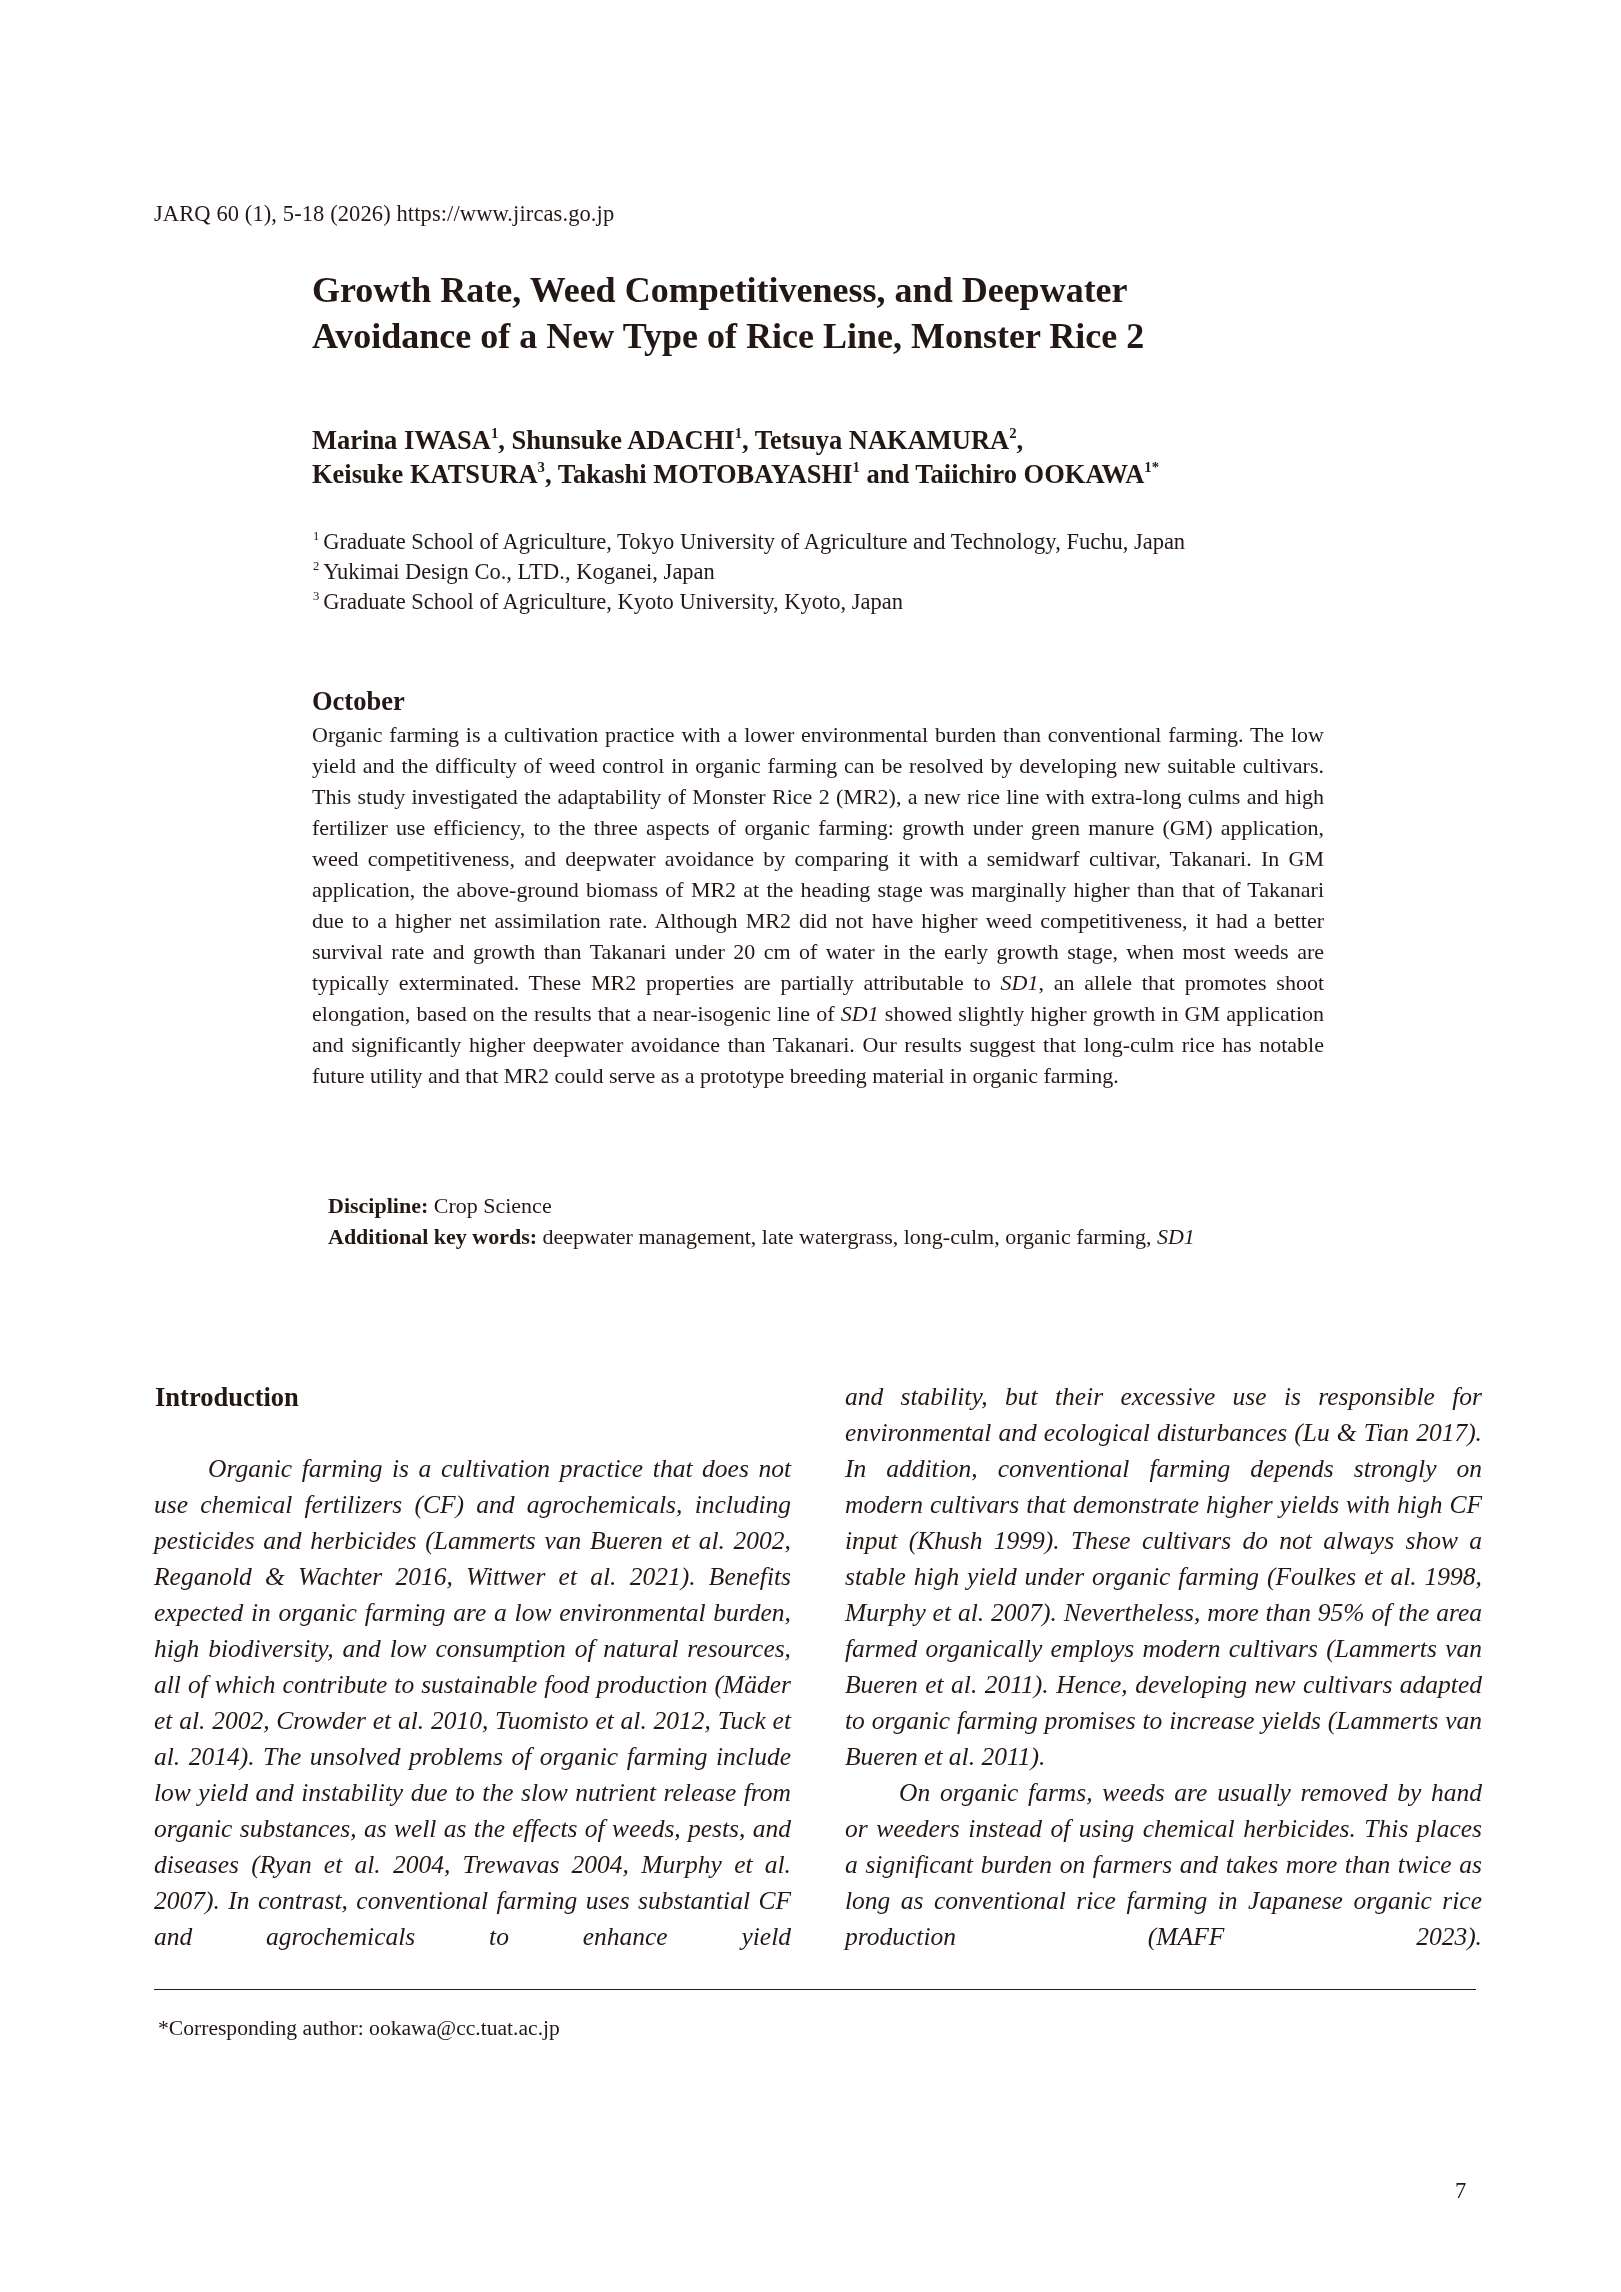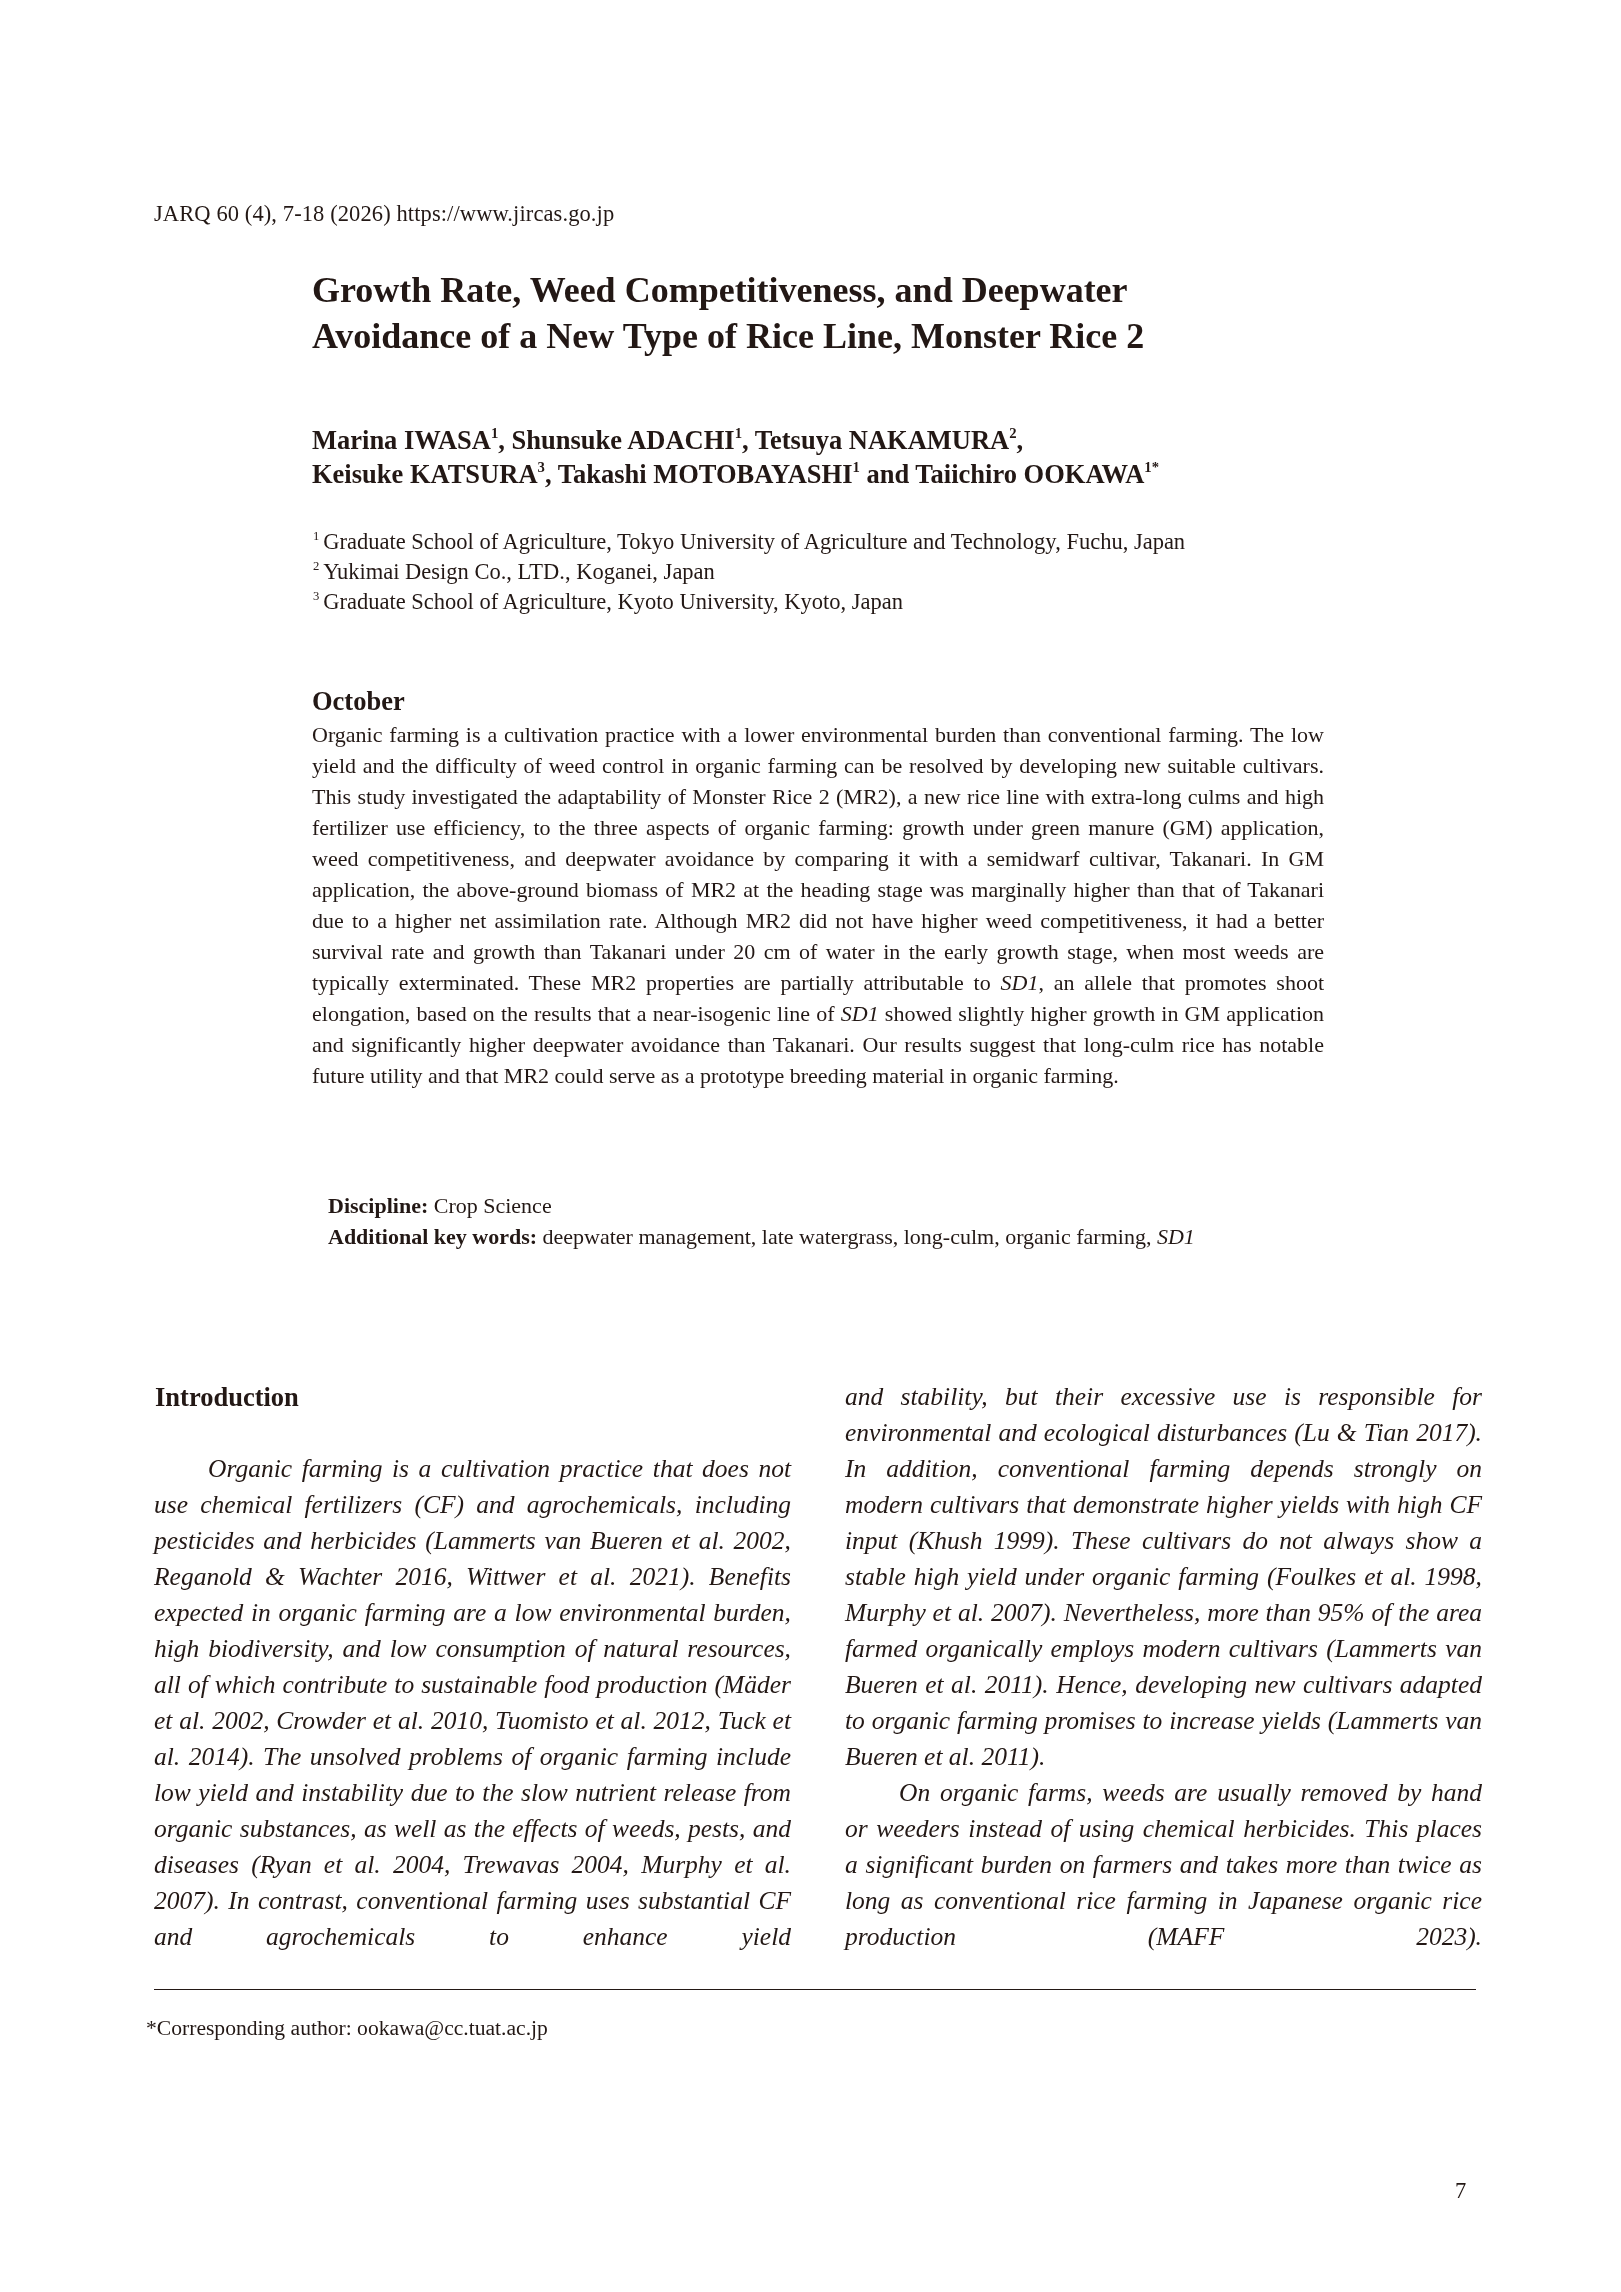--- a/index.html
+++ b/index.html
@@ -47,31 +47,31 @@
     }
     .col p { margin: 0; }
     .col p.indent { text-indent: 54px; }
     .col-left { left: 154px; top: 1451px; }
     .col-right { left: 845px; top: 1379px; }
     .rule {
       left: 154px; top: 1989px; width: 1322px; height: 0;
       border-top: 1.6px solid #231815;
     }
     .footnotes {
-      left: 146px; top: 2011px; width: 1274px;
+      left: 158px; top: 2011px; width: 1274px;
       font-size: 21.6px; line-height: 35px;
     }
     .page-number {
       left: 1455px; top: 2178px; font-size: 22.5px;
     }
   </style>
 </head>
 <body>
 
-<div class="abs journal-line">JARQ  60 (4), 7-18 (2026)  https://www.jircas.go.jp</div>
+<div class="abs journal-line">JARQ  60 (1), 5-18 (2026)  https://www.jircas.go.jp</div>
 
 <div class="abs title">
   <div>Growth Rate, Weed Competitiveness, and Deepwater</div>
   <div>Avoidance of a New Type of Rice Line, Monster Rice 2</div>
 </div>
 
 <div class="abs authors">
   <div>
     <span>Marina IWASA</span><sup>1</sup><span>, </span><span>Shunsuke ADACHI</span><sup>1</sup><span>, </span><span>Tetsuya NAKAMURA</span><sup>2</sup><span>,</span>
   </div>

